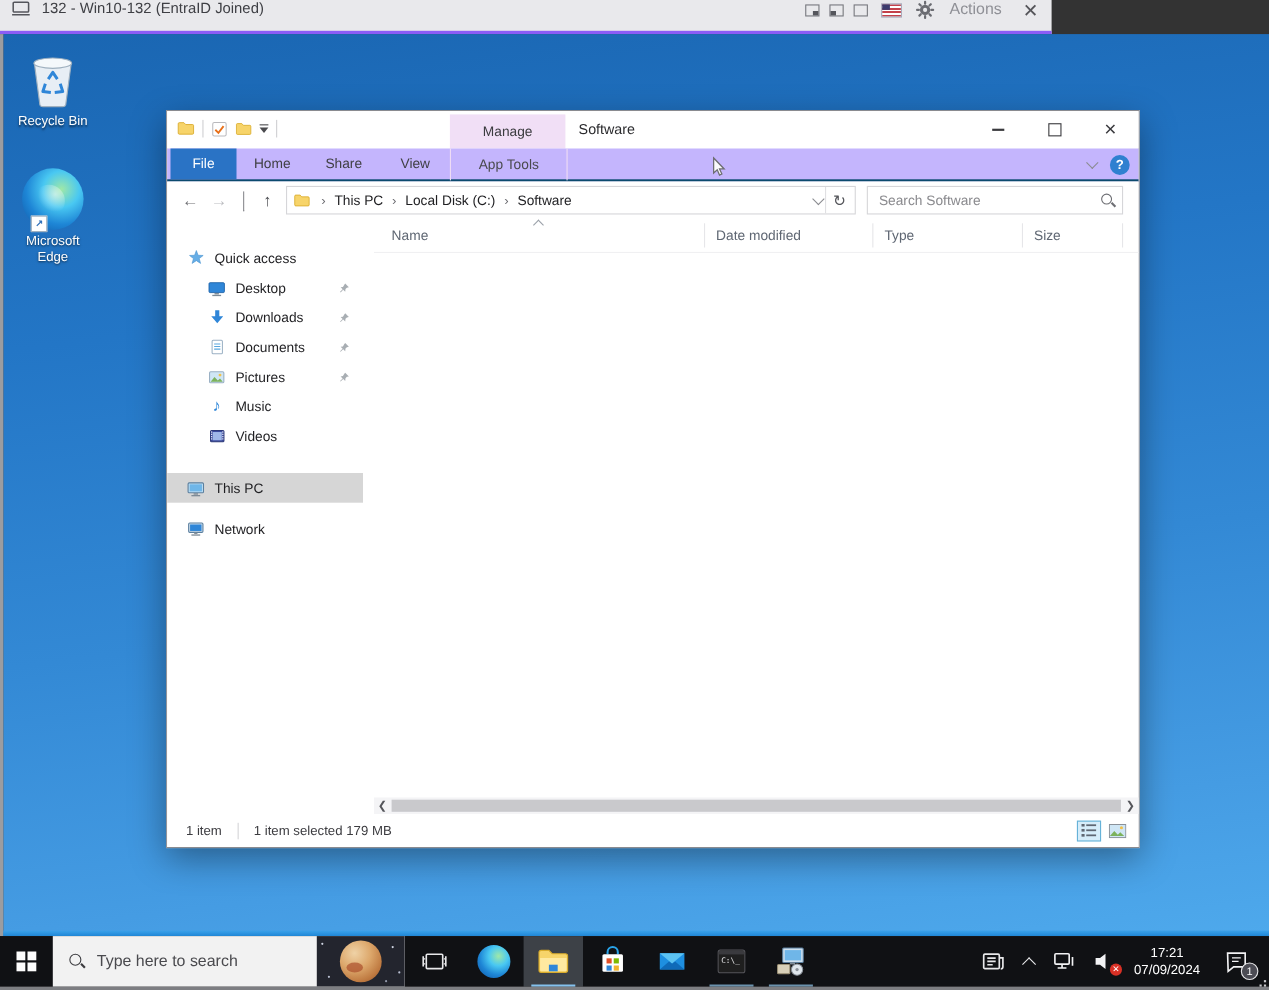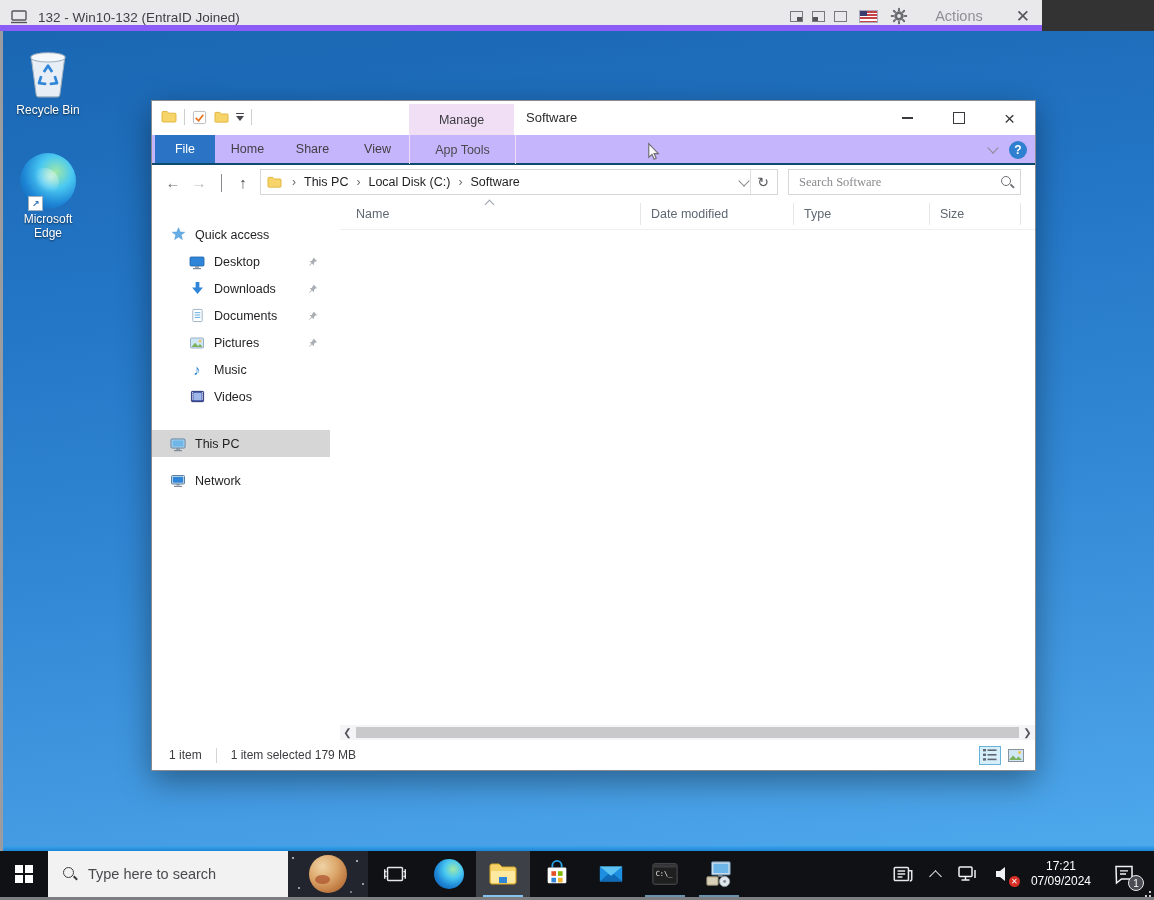--- a/index.html
+++ b/index.html
@@ -2,32 +2,32 @@
 <html><head>
 <meta charset="utf-8">
 <style>
   html,body{margin:0;padding:0;background:#333;}
   .stage{position:relative;width:1154px;height:900px;overflow:hidden;
     font-family:"Liberation Sans","DejaVu Sans",sans-serif;font-size:13px;color:#222;
     -webkit-font-smoothing:antialiased;}
   svg{display:block}
 
   
-  .vmbar{position:absolute;left:0;top:0;width:1042px;height:31px;background:#e9e9ec;
-    border-bottom:6px solid #8b5cf6;display:flex;align-items:flex-end;box-sizing:border-box;}
+  .vmbar{position:absolute;left:0;top:0;width:956px;height:31px;background:#e9e9ec;
+    border-bottom:3px solid #8b5cf6;display:flex;align-items:flex-start;box-sizing:border-box;}
   .vmbar .vm-ico{margin:0 10px 0 10px}
   .vm-title{font-size:13.5px;color:#3e3f44}
   .vm-right{margin-left:auto;display:flex;align-items:center;gap:9px;padding-right:12px}
   .winbox{width:13px;height:11px;border:1.5px solid #77787e;position:relative;box-sizing:border-box}
   .winbox.br::after{content:"";position:absolute;right:0;bottom:0;width:5px;height:4px;background:#55565c}
   .winbox.bl::after{content:"";position:absolute;left:0;bottom:0;width:5px;height:4px;background:#55565c}
   .flag{width:17px;height:11px;background:repeating-linear-gradient(#c4414a 0 1.6px,#fff 1.6px 3.2px);
     position:relative;outline:1px solid #aab;margin:0 4px}
   .flag::after{content:"";position:absolute;left:0;top:0;width:7px;height:5.5px;background:#3c3b6e}
-  .vm-actions{color:#8f9096;font-size:14.5px;margin:0 18px}
+  .vm-actions{color:#8f9096;font-size:14.5px;margin:0 4px}
   .vm-x{color:#55555a;font-size:17px;line-height:1;margin-left:6px;cursor:default}
 
   
   .desktop{position:absolute;left:0;top:31px;width:1154px;height:820px;
     background:linear-gradient(173deg,#1a66b2 0%,#2376c6 30%,#3389d5 60%,#459ce3 85%,#4ea9ec 100%);
     border-left:3px solid #9b9ca0;box-sizing:border-box;}
   .horizon{position:absolute;left:0;bottom:0;width:100%;height:5px;
     background:linear-gradient(#3ba2ea,#1f86d6);}
   .dicon{position:absolute;width:76px;text-align:center;cursor:default}
   .dicon .dlabel{color:#fff;font-size:12px;margin-top:3px;text-shadow:0 1px 2px rgba(0,0,0,.65);line-height:14px}
@@ -75,21 +75,21 @@
   .na{width:26px;text-align:center;font-size:15px}
   .addr-box{margin-left:4px;width:518px;height:26px;border:1px solid #d6d6d9;display:flex;
     align-items:center;box-sizing:border-box;padding:0 4px 0 6px}
   .addr-box .crumb{font-size:12.5px;color:#1f1f22;padding:0 2px;white-space:nowrap}
   .crumb-sep{color:#6a6a6f;font-size:12px;padding:0 6px}
   .addr-spacer{flex:1}
   .addr-div{width:1px;height:24px;background:#e0e0e3;margin:0 2px}
   .refresh{font-size:14px;color:#55565b;padding:0 4px}
   .search-box{margin-left:10px;width:233px;height:26px;border:1px solid #d6d6d9;display:flex;
     align-items:center;box-sizing:border-box;padding:0 6px 0 8px}
-  .search-box input{border:0;outline:0;flex:1;font-size:12.5px;font-family:Liberation Serif, serif;color:#333;background:transparent}
+  .search-box input{border:0;outline:0;flex:1;font-size:12.5px;font-family:Liberation Sans, sans-serif;color:#333;background:transparent}
   .search-box input::placeholder{color:#8a8a8e}
   .mag{position:relative;width:14px;height:14px;flex:none}
   .mag::before{content:"";position:absolute;left:1px;top:1px;width:8px;height:8px;border:1.5px solid #6e6f74;border-radius:50%}
   .mag::after{content:"";position:absolute;left:9.5px;top:9.5px;width:4.5px;height:1.5px;background:#6e6f74;transform:rotate(45deg)}
 
   
   .navpane{position:absolute;left:0;top:98px;width:178px;bottom:30px;background:#fff;padding-top:22px;box-sizing:border-box}
   .nitem{height:27px;display:flex;align-items:center;font-size:12.5px;color:#1f1f22;position:relative}
   .nitem .nico{width:16px;height:16px;flex:none;margin-right:9px;display:flex;align-items:center;justify-content:center}
   .nitem.lvl0{padding-left:18px}

